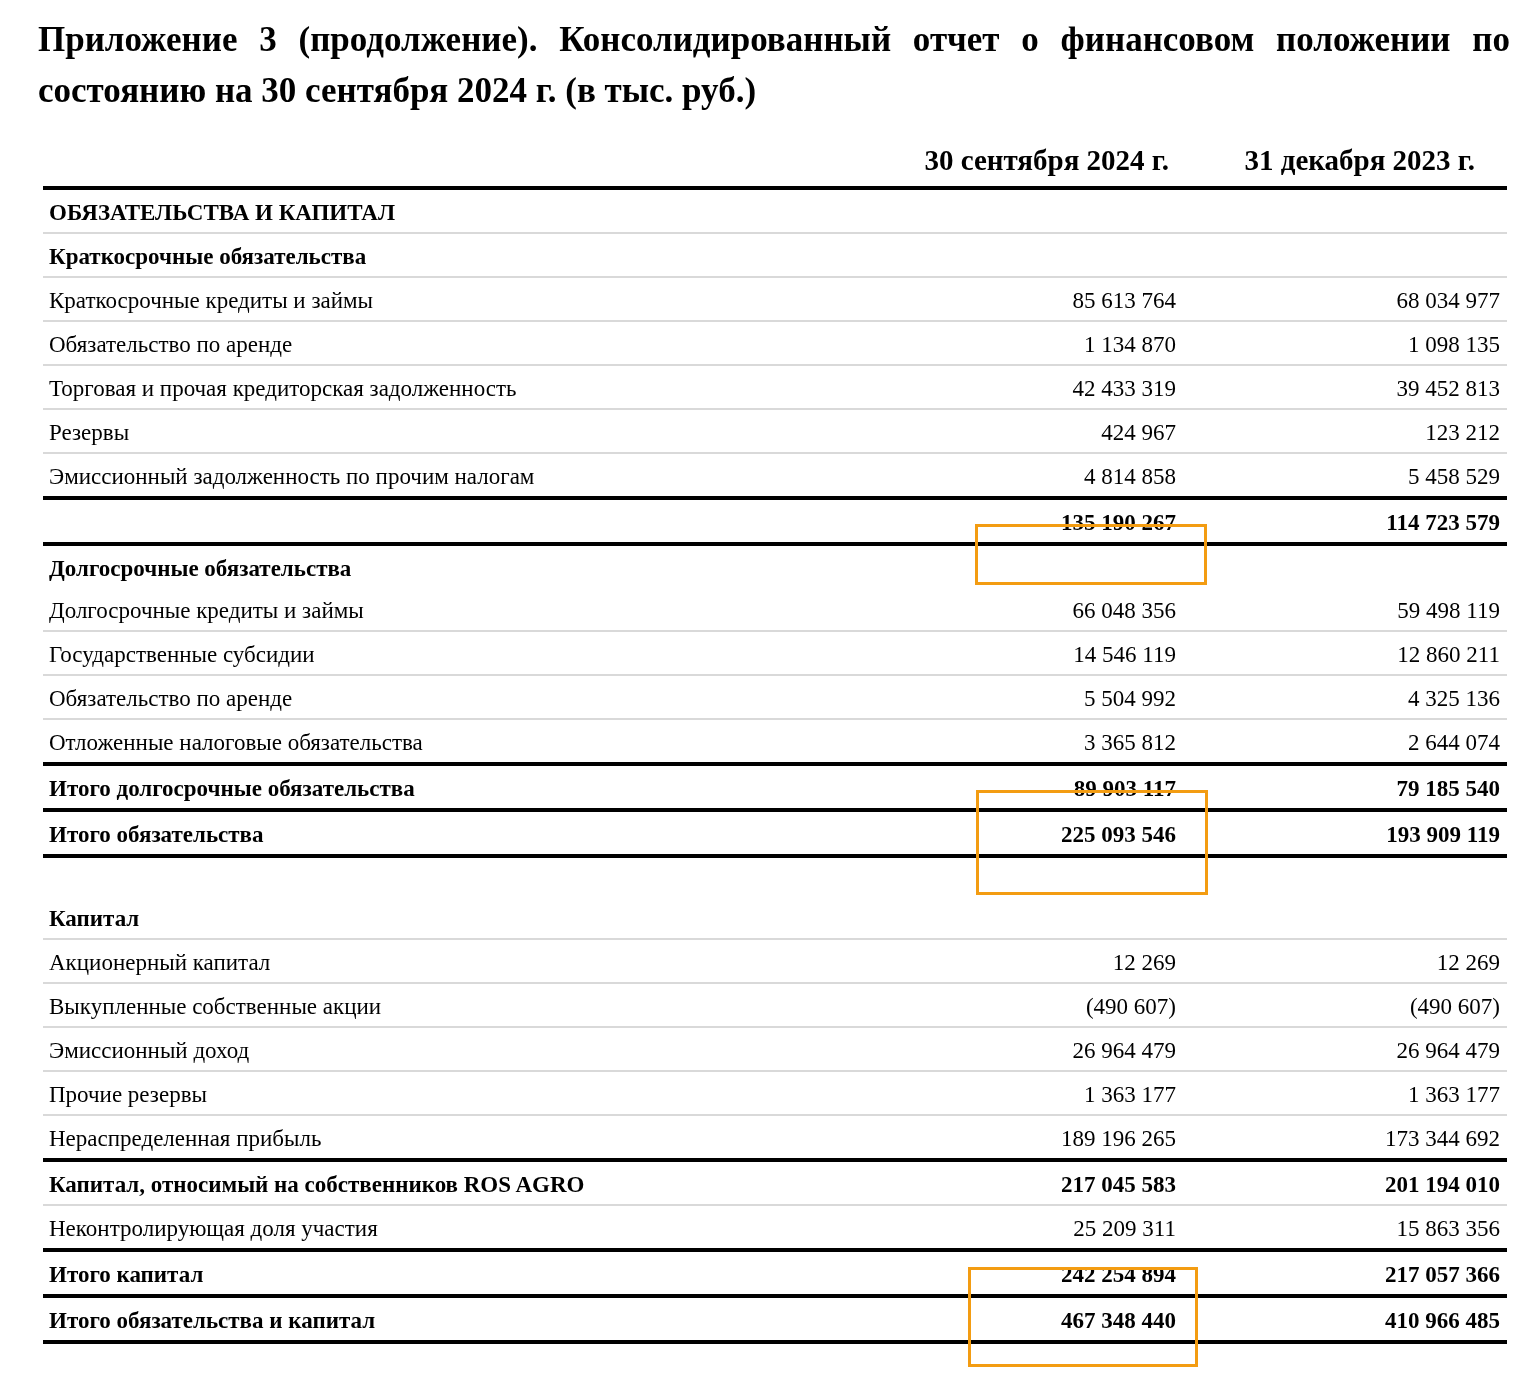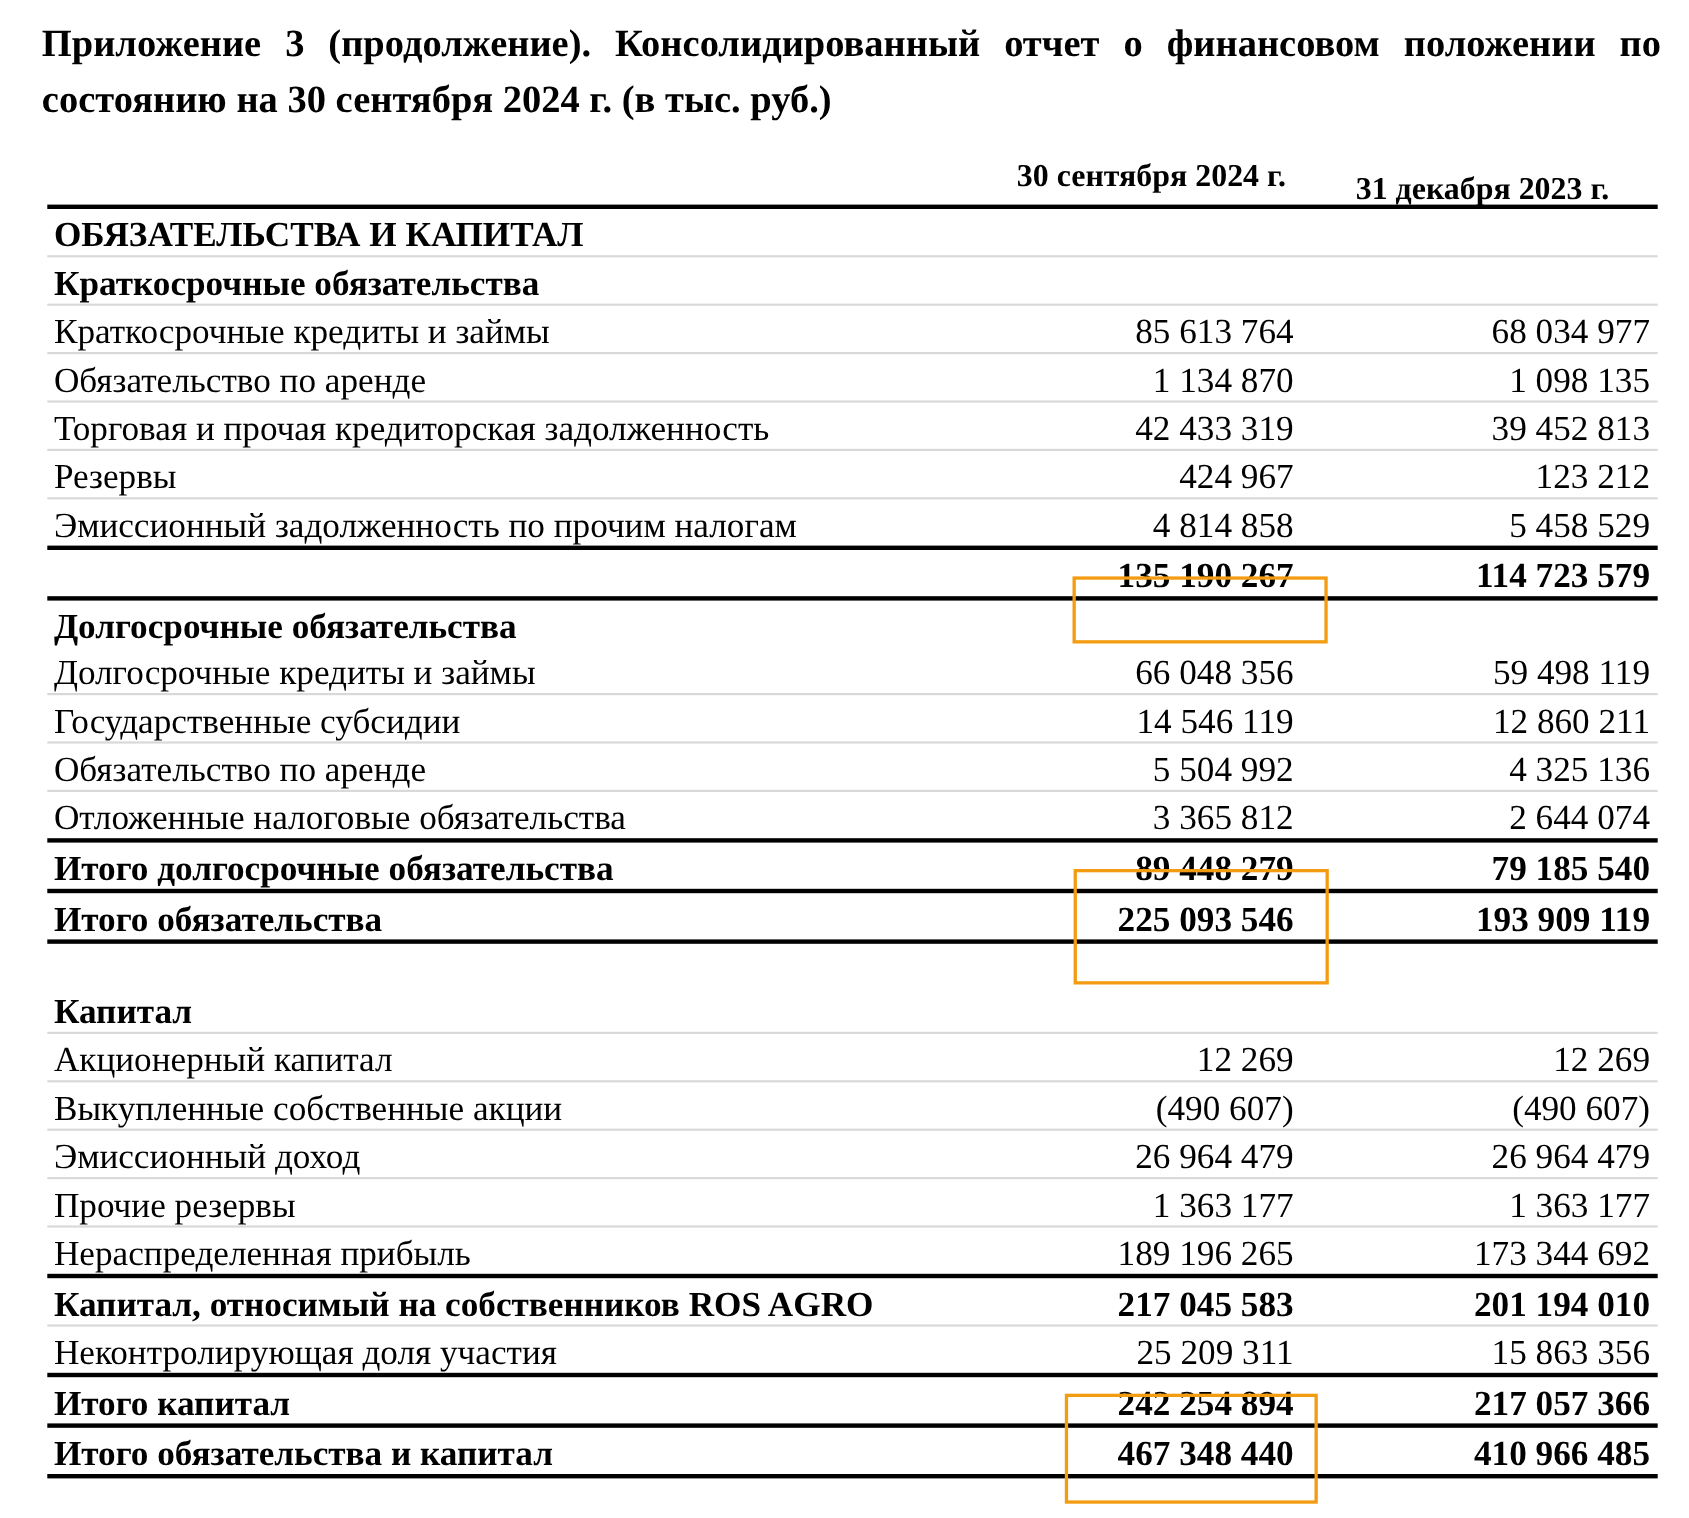--- a/index.html
+++ b/index.html
@@ -11,24 +11,24 @@
     position: absolute; left: 38px; top: 14px; width: 1472px;
     font-size: 35px; font-weight: bold; line-height: 51px;
     text-align: justify; text-align-last: left;
   }
   .table { position: absolute; left: 43px; top: 140px; width: 1464px; }
   .hdr { position: relative; height: 46px; border-bottom: 4px solid #000; }
   .hdr .c1, .hdr .c2 {
     position: absolute; top: 4px; font-size: 29px; font-weight: bold; text-align: right;
   }
   .hdr .c1 { right: 338px; }
-  .hdr .c2 { right: 44px; margin-top: 12px; }
+  .hdr .c2 { right: 32px; }
   .row {
     position: relative; height: 42px; border-bottom: 2px solid #d9d9d9;
-    font-size: 32px; line-height: 42px;
+    font-size: 23px; line-height: 42px;
   }
   .row.bold { font-weight: bold; }
   .row.thick-bottom { border-bottom: 4px solid #000; }
   .row .lbl { position: absolute; left: 6px; top: 2px; white-space: nowrap; }
   .row .v1 { position: absolute; right: 331px; top: 2px; white-space: nowrap; }
   .row .v2 { position: absolute; right: 7px; top: 2px; white-space: nowrap; }
   .row.noborder { border-bottom: none; }
   .gap { height: 38px; }
   .hl {
     position: absolute; border: 3px solid #f39c12; box-sizing: border-box; pointer-events: none;
@@ -98,21 +98,21 @@
     <span class="v1">5 504 992</span>
     <span class="v2">4 325 136</span>
   </div>
   <div class="row thick-bottom">
     <span class="lbl">Отложенные налоговые обязательства</span>
     <span class="v1">3 365 812</span>
     <span class="v2">2 644 074</span>
   </div>
   <div class="row bold thick-bottom">
     <span class="lbl">Итого долгосрочные обязательства</span>
-    <span class="v1">89 448 279</span>
+    <span class="v1">89 903 117</span>
     <span class="v2">79 185 540</span>
   </div>
   <div class="row bold thick-bottom">
     <span class="lbl">Итого обязательства</span>
     <span class="v1">225 093 546</span>
     <span class="v2">193 909 119</span>
   </div>
 
   <div class="gap"></div>
 

